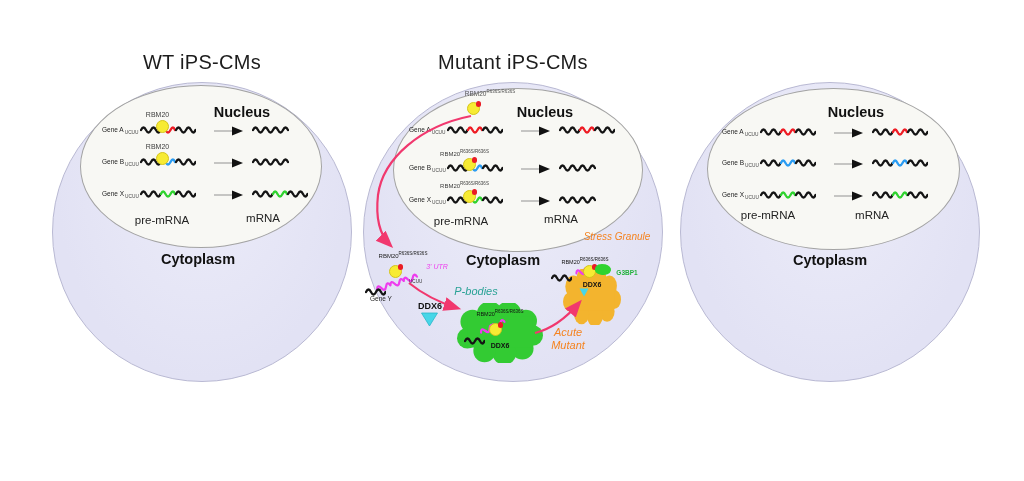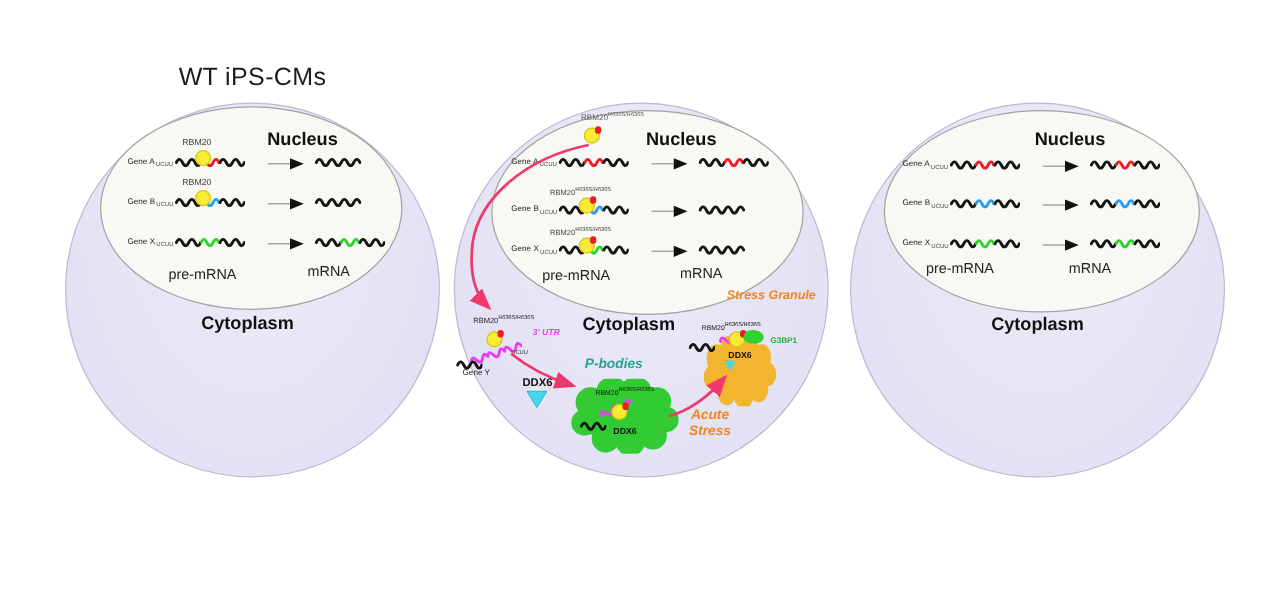--- a/index.html
+++ b/index.html
@@ -26,21 +26,21 @@
   .c-rna{color:var(--rna);} .c-red{color:var(--exon_red);} .c-blue{color:var(--exon_blue);}
   .c-green{color:var(--exon_green);} .c-mag{color:var(--magenta);}
   .pcirc{position:absolute;width:13px;height:13px;border-radius:50%;background:var(--protein_yellow);
          border:1px solid var(--protein_edge);box-sizing:border-box;}
   .dot::after{content:'';position:absolute;right:-2px;top:-2px;width:5.5px;height:5.5px;border-radius:50%;background:var(--mutant_dot);}
   .plabel{position:absolute;text-align:center;font-size:7px;color:#3d3d3d;white-space:nowrap;}
   .plabel sup{font-size:4.5px;vertical-align:3px;}
   .row .plabel{left:13px;top:-2px;width:85px;}
   .tiny{position:absolute;font-size:4.6px;color:#333;white-space:nowrap;}
   .sceneText{position:absolute;white-space:nowrap;}
-  .ital{font-style:italic;font-weight:bold;}
+  .ital{font-style:italic;font-weight:normal;}
   .orange{color:var(--orange_text);} .teal{color:var(--teal_text);} .mag{color:var(--magenta);}
   .green{color:var(--g3bp1_green);}
   .cloudsvg{position:absolute;overflow:visible;}
   .overlay{position:absolute;left:0;top:0;width:300px;height:345px;pointer-events:none;}
   .blob{position:absolute;border-radius:55% 45% 60% 40%;background:var(--exon_green);transform:rotate(12deg);}
   .defsvg{position:absolute;width:0;height:0;}
 </style>
 </head>
 <body>
 
@@ -133,20 +133,21 @@
           <use href="#w3" class="c-rna" x="35" width="21" height="12"></use>
         </svg>
     </div>
 
     <div class="rnalabel" style="left:50px;top:174px;">pre-mRNA</div>
     <div class="rnalabel" style="left:151px;top:172px;">mRNA</div>
     <div class="biglabel" style="left:66px;top:211px;width:160px;">Cytoplasm</div>
   </section>
 
   <section class="panel" style="left:363px;">
+    <div class="title">Mutant iPS-CMs</div>
     <div class="cell"></div>
     <div class="nucleus" style="left:30px;top:48px;width:250px;height:164px;"></div>
     <div class="biglabel" style="left:122px;top:64px;">Nucleus</div>
 
     <div class="plabel" style="left:67px;top:49px;width:120px;font-size:6.5px;color:#555;"><span>RBM20</span><sup>R636S/R636S</sup></div>
     <div class="pcirc dot" style="left:104px;top:62px;"></div>
 
     <div class="row" style="left:46px;top:73px;">
       <span class="glabel"><span>Gene A</span><sub>UCUU</sub></span>
       <svg class="rna pre">
@@ -217,36 +218,36 @@
     <svg class="rna" style="left:2px;top:246px;width:21px;">
         <use href="#w3" class="c-rna" x="0" width="21" height="12"></use>
       </svg>
     <div class="sceneText" style="left:-2px;top:255px;width:40px;font-size:6.5px;text-align:center;color:#222;">Gene Y</div>
 
     <div class="sceneText" style="left:45px;top:261px;width:44px;font-size:9px;font-weight:bold;text-align:center;color:#111;">DDX6</div>
     <svg style="position:absolute;left:58px;top:272px;width:17px;height:15px;">
         <polygon points="0.5,1 16.5,1 8.5,14" style="fill:var(--ddx6_cyan);stroke:#2ab6c9;stroke-width:0.8"></polygon>
       </svg>
 
-    <div class="sceneText ital teal" style="left:88px;top:245px;width:80px;font-size:11px;text-align:center;">P-bodies</div>
+    <div class="sceneText ital teal" style="left:73px;top:245px;width:80px;font-size:11px;text-align:center;">P-bodies</div>
     <svg class="cloudsvg" style="left:94px;top:263px;width:86px;height:60px;color:var(--pbody_green);">
         <use href="#cloud" width="86" height="60"></use>
       </svg>
     <div class="plabel" style="left:97px;top:269px;width:80px;font-size:5.5px;color:#111;"><span>RBM20</span><sup>R636S/R636S</sup></div>
     <svg class="rna" style="left:116px;top:282px;width:24px;transform:rotate(-25deg);">
         <use href="#w2" class="c-mag" x="0" width="16" height="12"></use>
         <use href="#w2" class="c-mag" x="12" width="16" height="12"></use>
       </svg>
     <div class="pcirc dot" style="left:126px;top:283px;"></div>
     <svg class="rna" style="left:101px;top:295px;width:21px;">
         <use href="#w3" class="c-rna" x="0" width="21" height="12"></use>
       </svg>
     <div class="sceneText" style="left:107px;top:302px;width:60px;font-size:7px;font-weight:bold;text-align:center;color:#111;">DDX6</div>
 
-    <div class="sceneText ital orange" style="left:178px;top:286px;width:54px;font-size:11px;line-height:1.15;text-align:center;white-space:normal;">Acute Stress</div>
+    <div class="sceneText ital orange" style="left:178px;top:286px;width:54px;font-size:11px;line-height:1.15;text-align:center;white-space:normal;">Acute Mutant</div>
 
     <div class="sceneText ital orange" style="left:214px;top:191px;width:80px;font-size:10px;line-height:1.15;text-align:center;white-space:normal;">Stress Granule</div>
     <svg class="cloudsvg" style="left:200px;top:229px;width:58px;height:56px;color:var(--granule_orange);">
         <use href="#cloud" width="58" height="56"></use>
       </svg>
     <div class="plabel" style="left:182px;top:217px;width:80px;font-size:5.5px;color:#111;"><span>RBM20</span><sup>R636S/R636S</sup></div>
     <svg class="rna" style="left:188px;top:232px;width:21px;">
         <use href="#w3" class="c-rna" x="0" width="21" height="12"></use>
       </svg>
     <svg class="rna" style="left:212px;top:225px;width:20px;transform:rotate(-15deg);">

